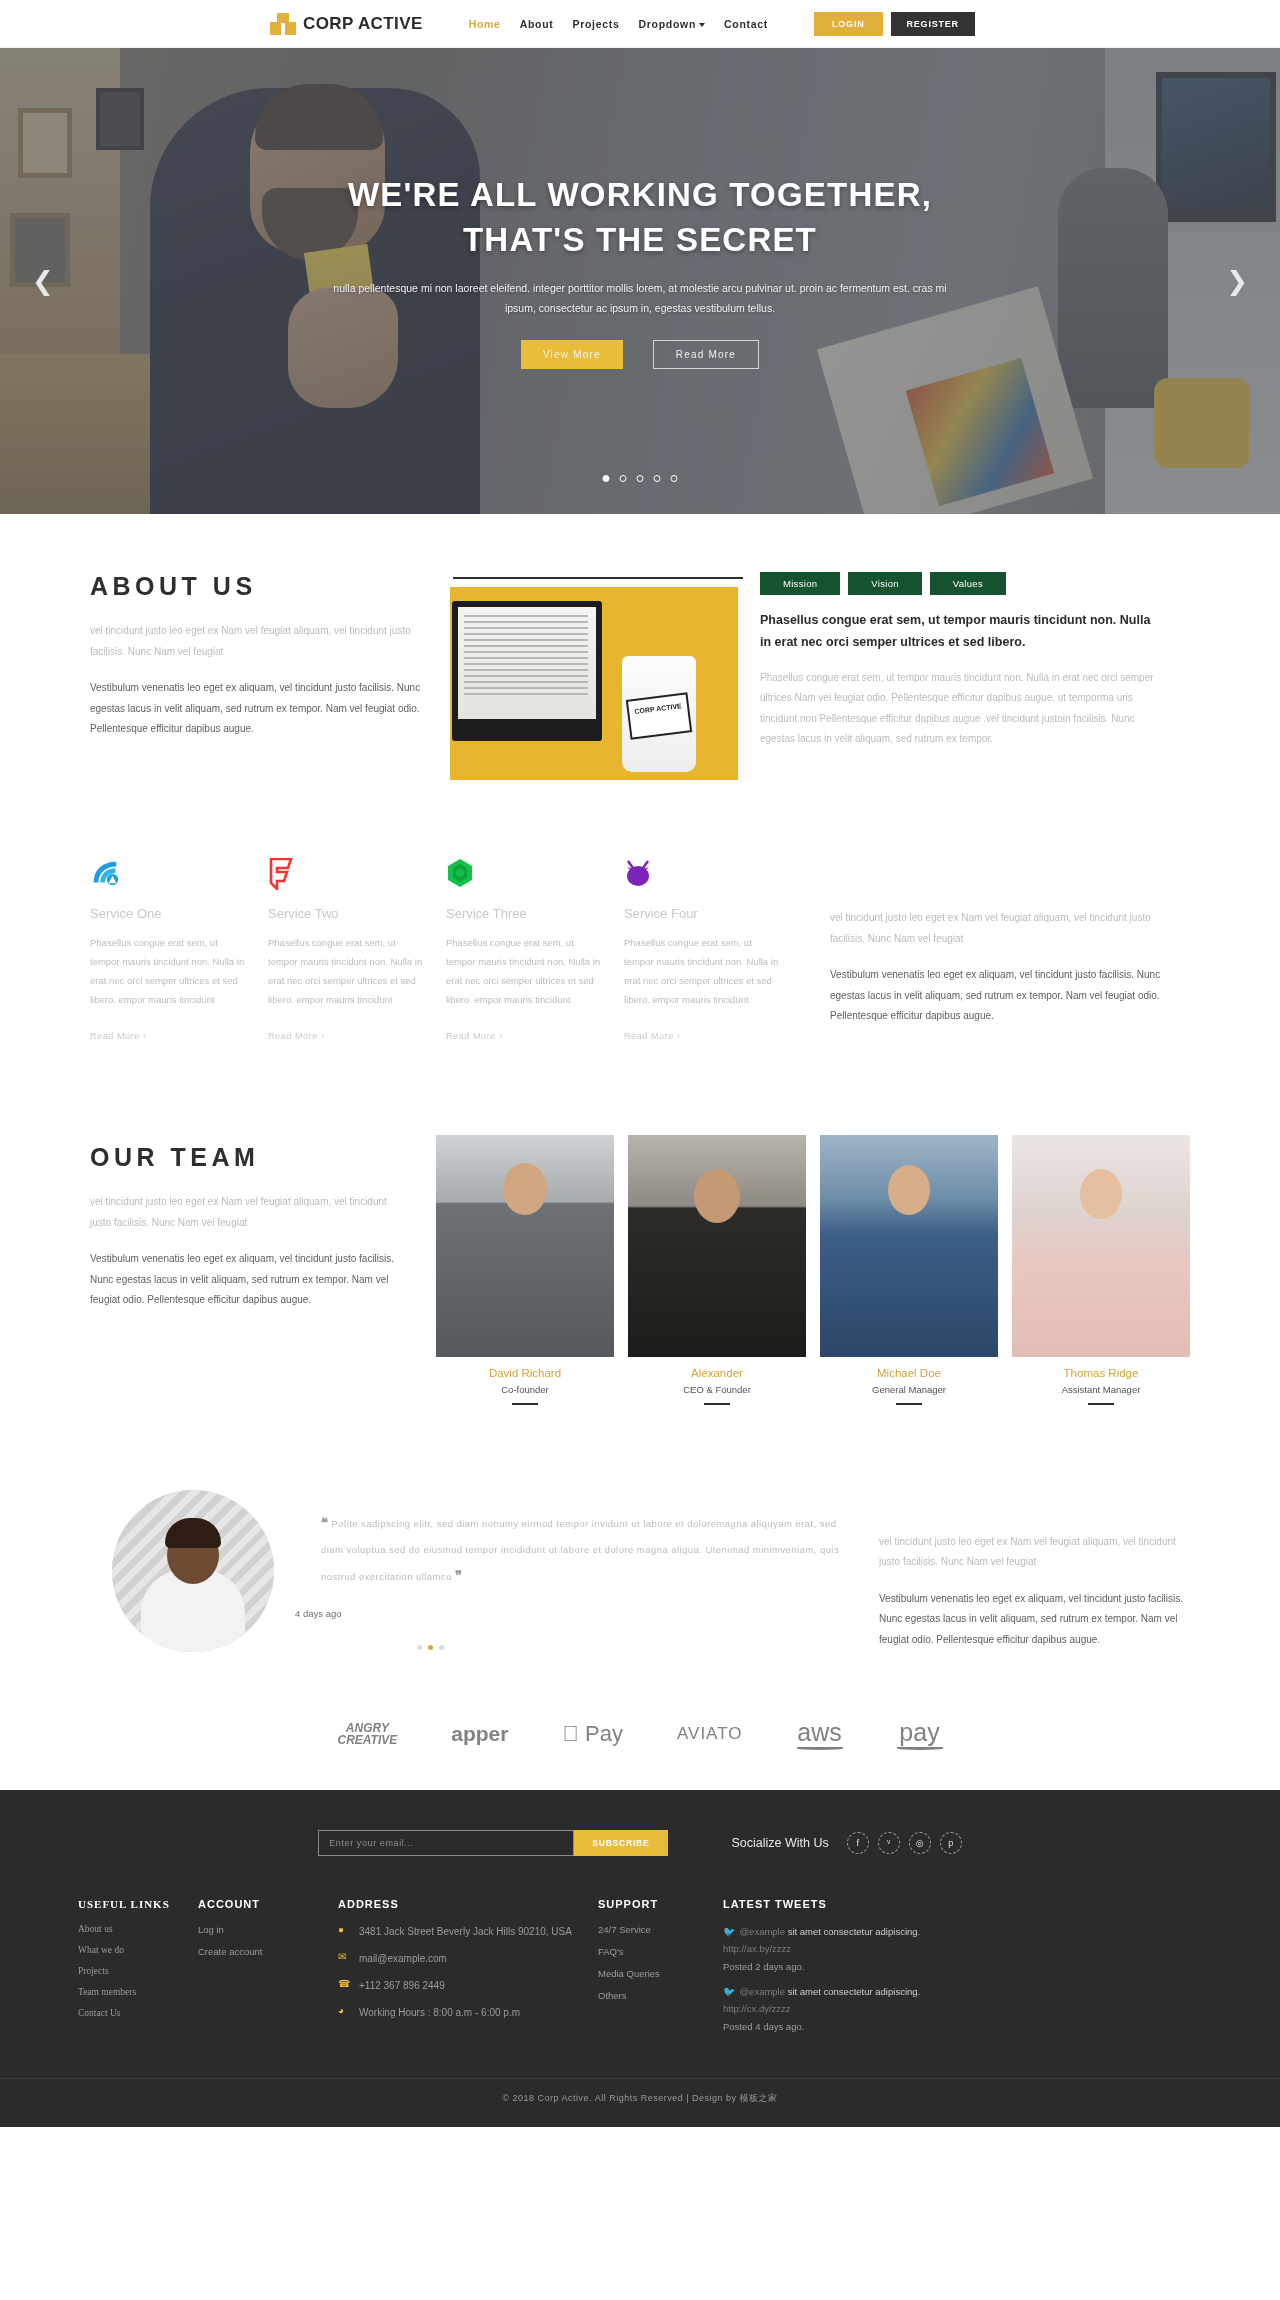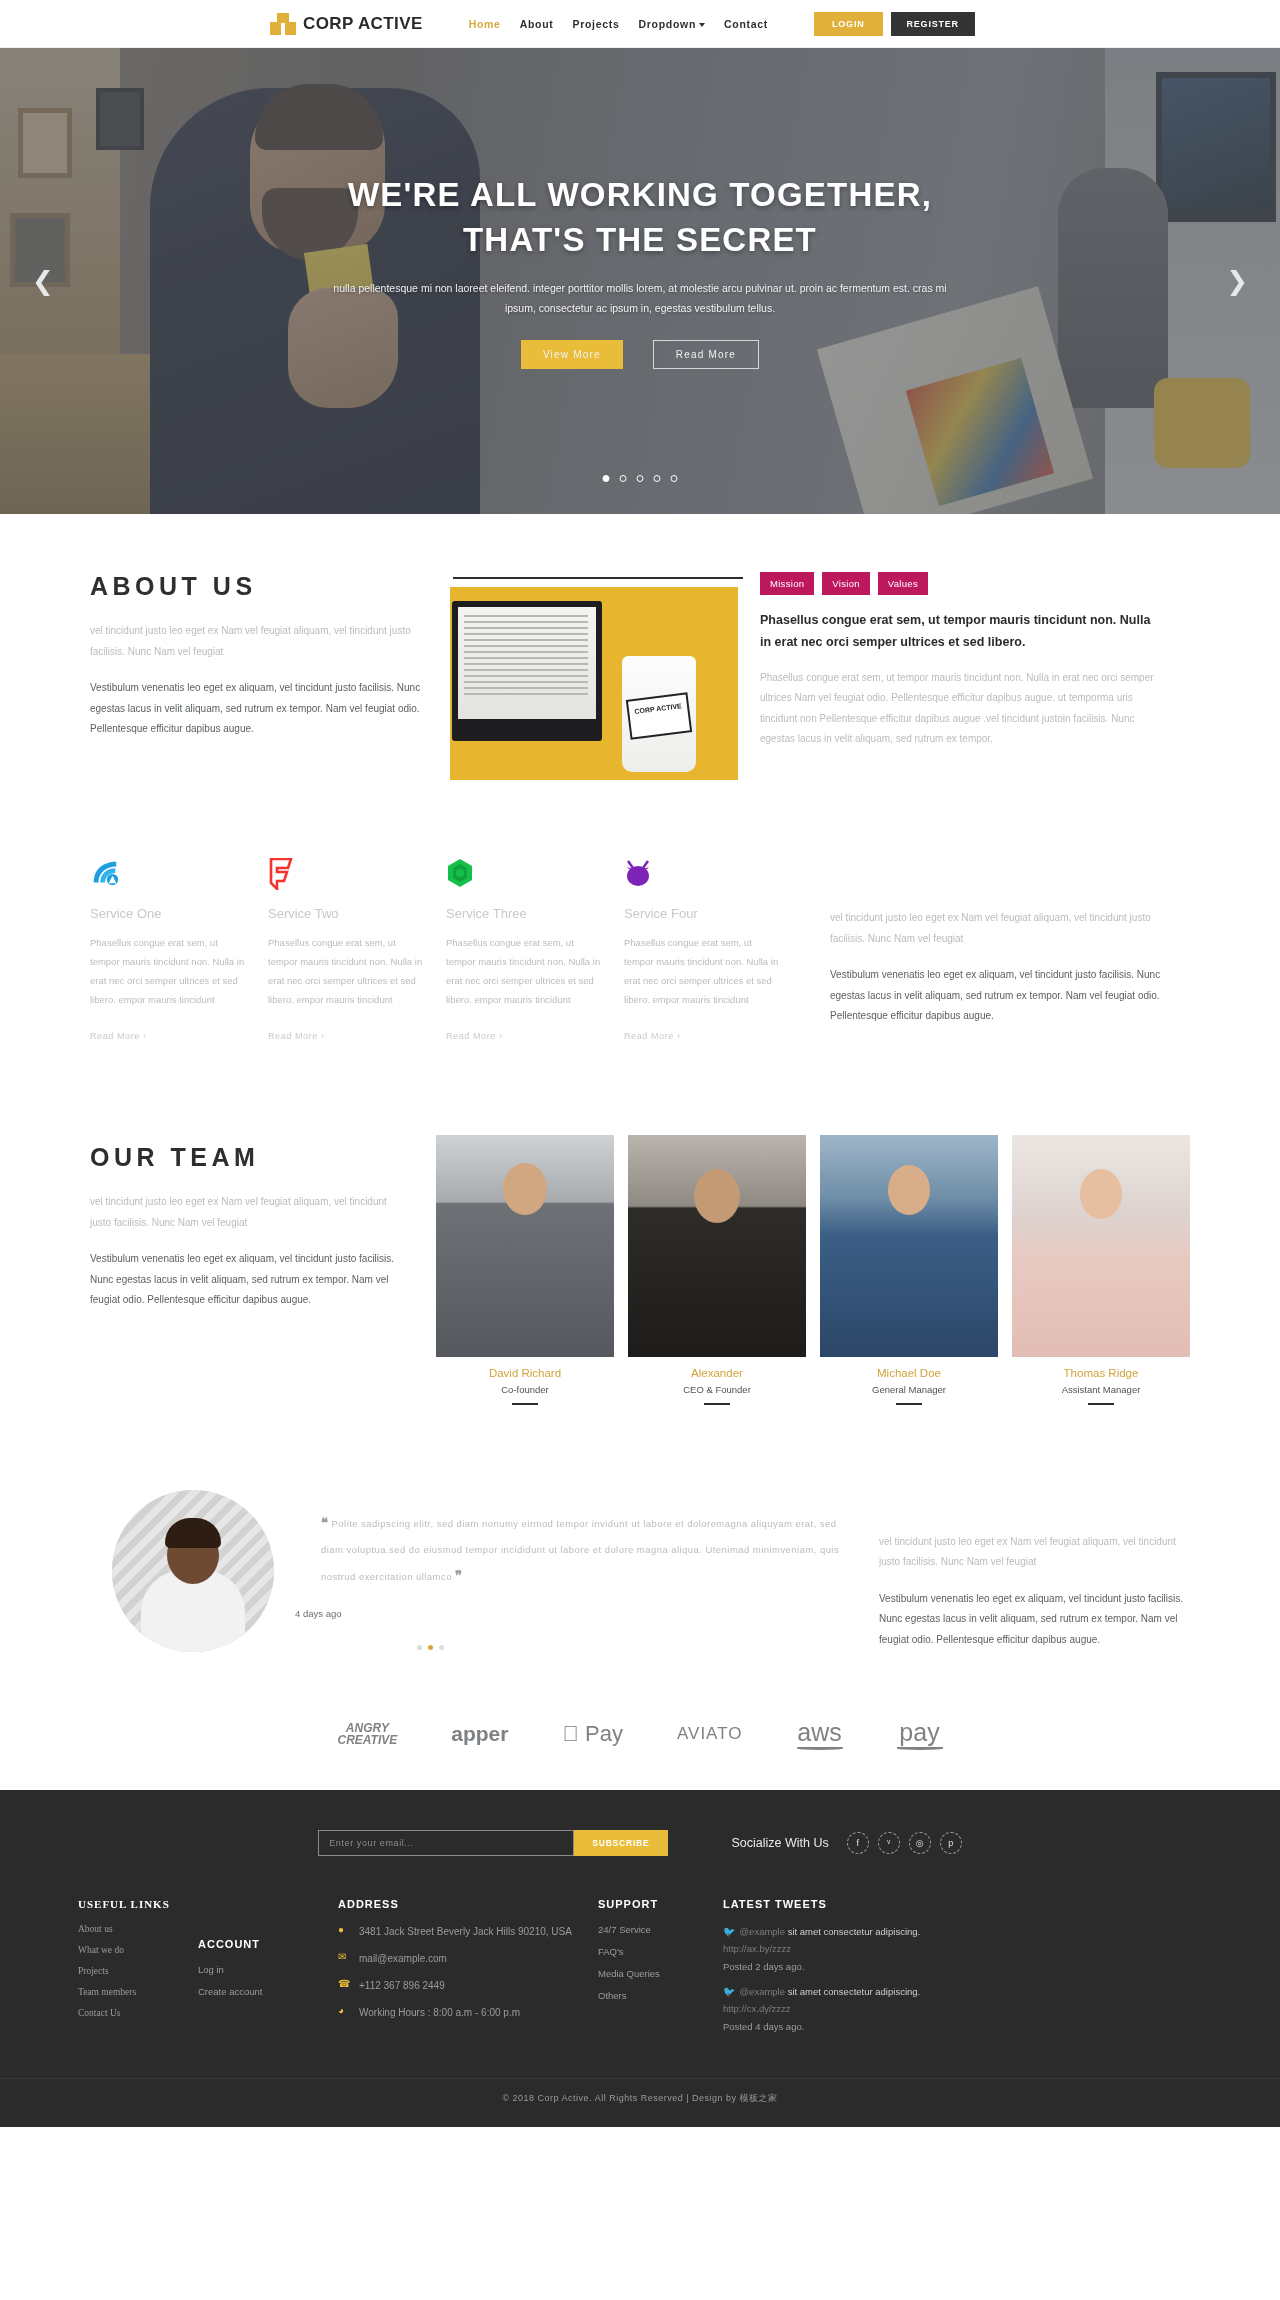--- a/index.html
+++ b/index.html
@@ -181,21 +181,21 @@
   }
   .ap-cuplabel {
     position: absolute; right: 48px; bottom: 44px; width: 62px; height: 40px;
     background: #fff; border: 2px solid #222; transform: rotate(-7deg);
     font-size: 7px; font-weight: bold; color: #222; text-align: center;
     line-height: 1.35; padding-top: 6px;
   }
   .about-right { width: 430px; padding-left: 30px; }
   .tabs { display: flex; gap: 8px; margin-bottom: 15px; }
   .tab {
-    background: #be185d; color: #fff; font-size: 9.5px; padding: 6px 10px;
+    background: #14532d; color: #fff; font-size: 9.5px; padding: 6px 23px;
     border: none; cursor: pointer; letter-spacing: .3px;
   }
   .lead {
     font-size: 12.5px; font-weight: bold; color: #2b2b2b; line-height: 1.75;
     margin-bottom: 14px;
   }
   .about-right .muted-p { color: #b9bcbf; }
 
   
   .services { padding: 18px 0 62px; }
@@ -287,21 +287,21 @@
   .foot-cols { display: flex; padding: 16px 0 34px; }
   .fcol-head {
     font-size: 11px; font-weight: bold; color: #ffffff; letter-spacing: 1px;
     margin-bottom: 14px; text-transform: uppercase;
   }
   .fcol a, .fcol li {
     display: block; font-size: 9.5px; color: #9c9c9c; text-decoration: none;
     margin-bottom: 11px; list-style: none;
   }
   .fc-useful { width: 120px; margin-left: 78px; font-family: Liberation Serif, serif; }
-  .fc-account { width: 140px; margin-top: 40px; }
+  .fc-account { width: 140px; }
   .fc-address { width: 260px; }
   .addr-item { display: flex; gap: 9px; margin-bottom: 11px; align-items: flex-start; }
   .addr-icon { color: #e9bd3a; font-size: 10px; width: 12px; flex: none; }
   .addr-text { font-size: 10px; color: #9c9c9c; line-height: 1.6; }
   .fc-support { width: 125px; }
   .fc-tweets { width: 230px; }
   .tweet { margin-bottom: 4px; }
   .tweet-line { font-size: 9.5px; line-height: 1.65; color: #cfcfcf; }
   .tw-icon { color: #e9bd3a; font-size: 10px; margin-right: 4px; }
   .tw-handle { color: #7d7d7d; }

